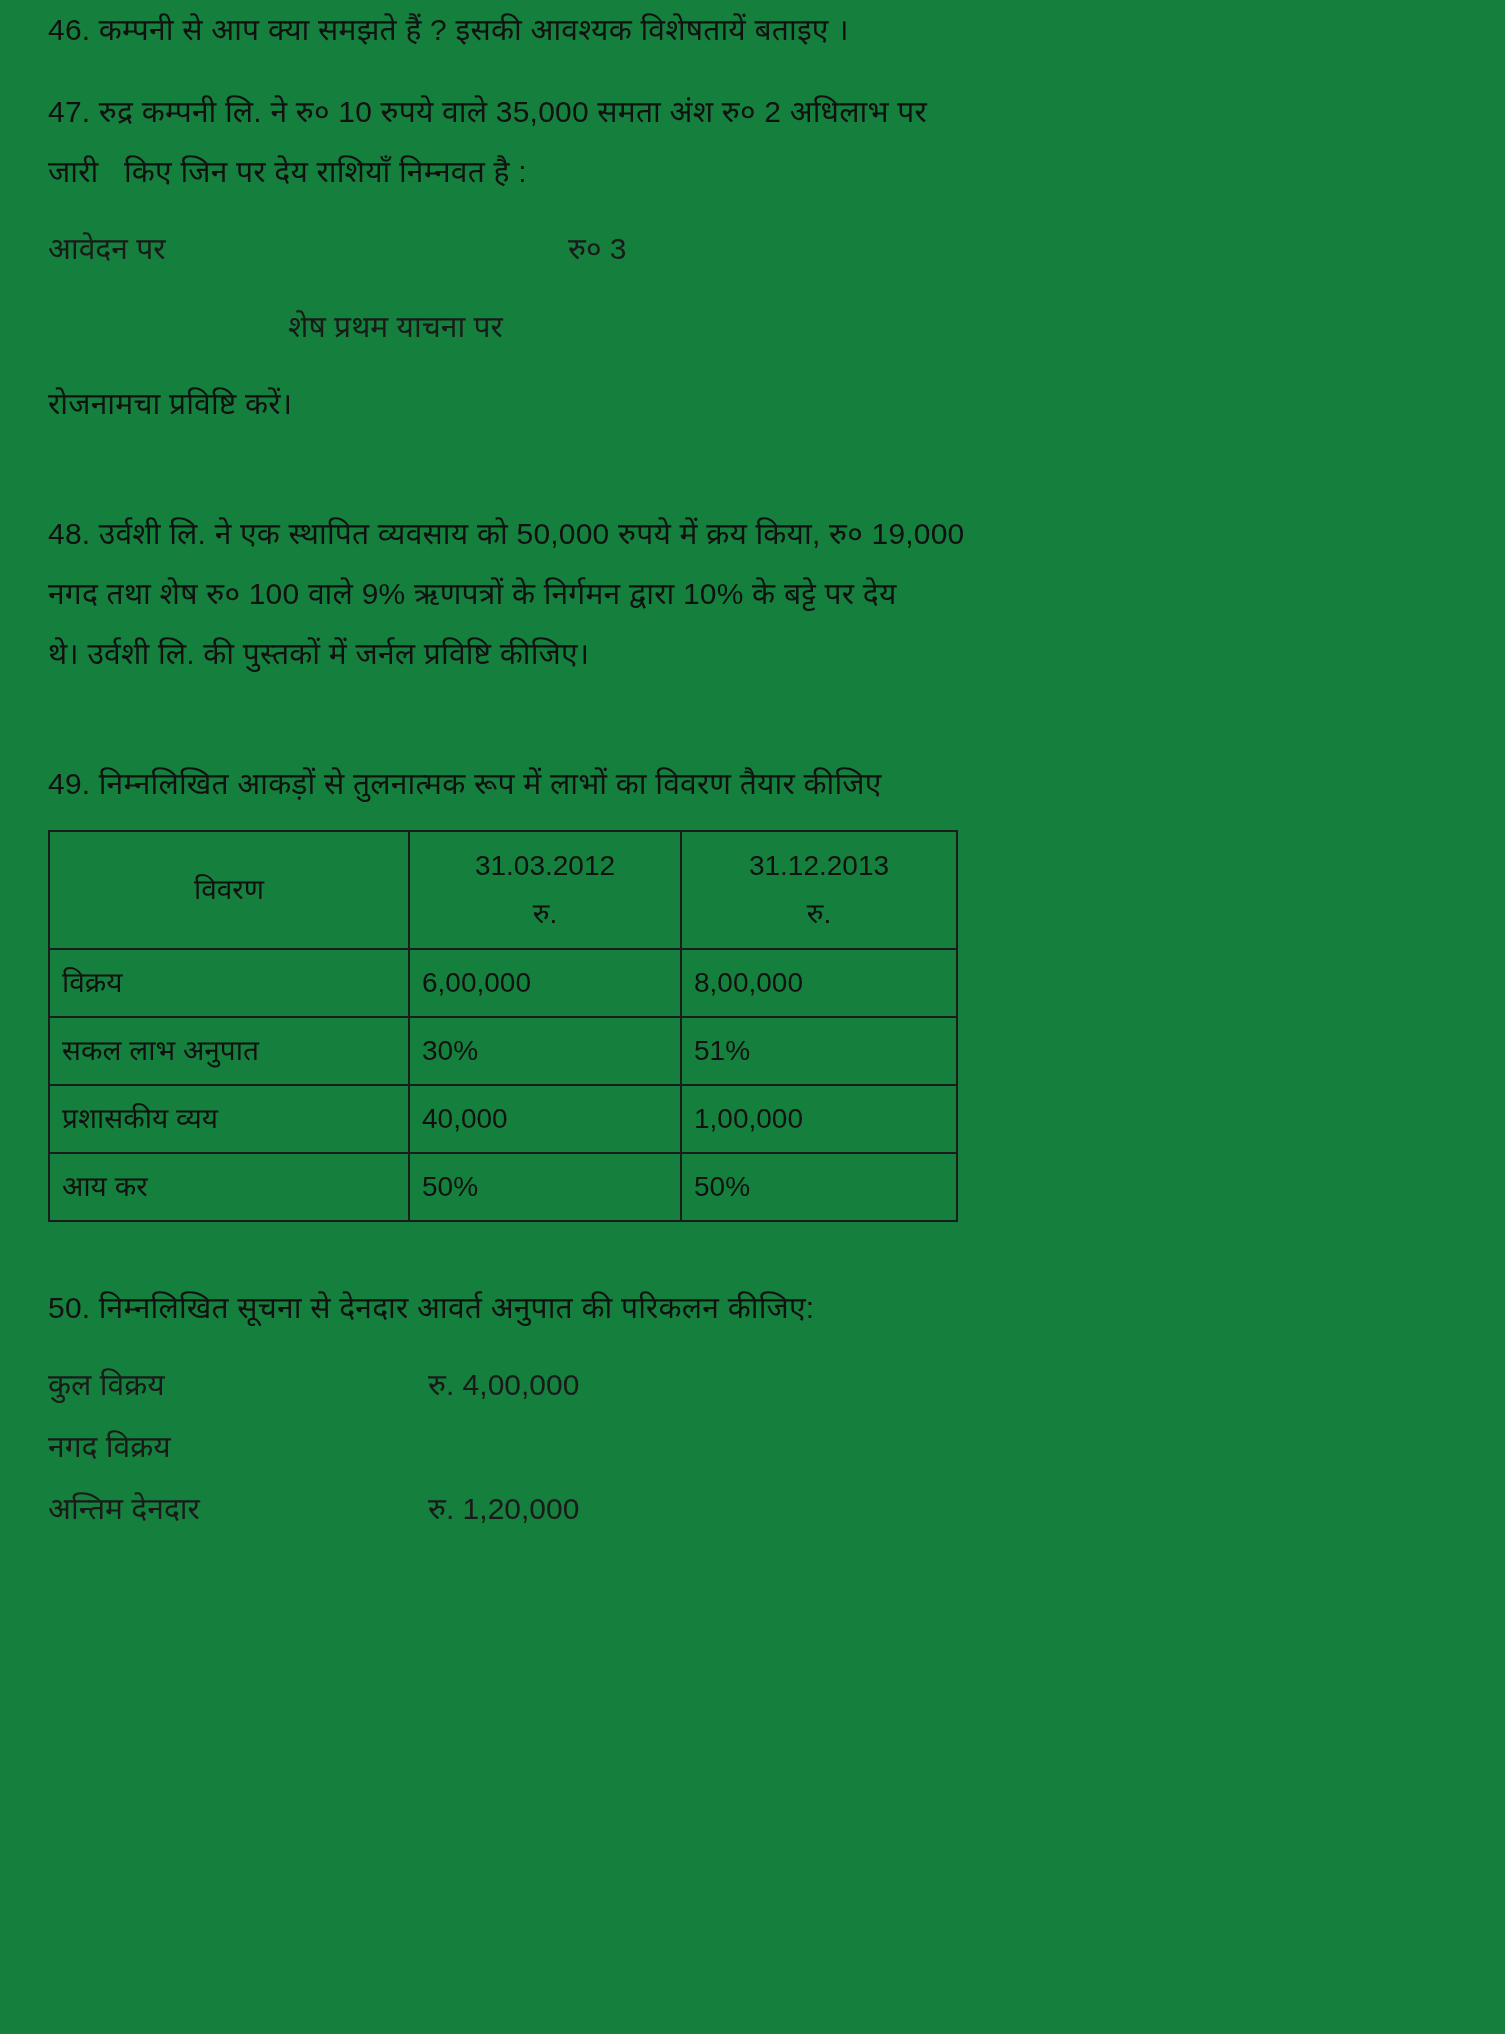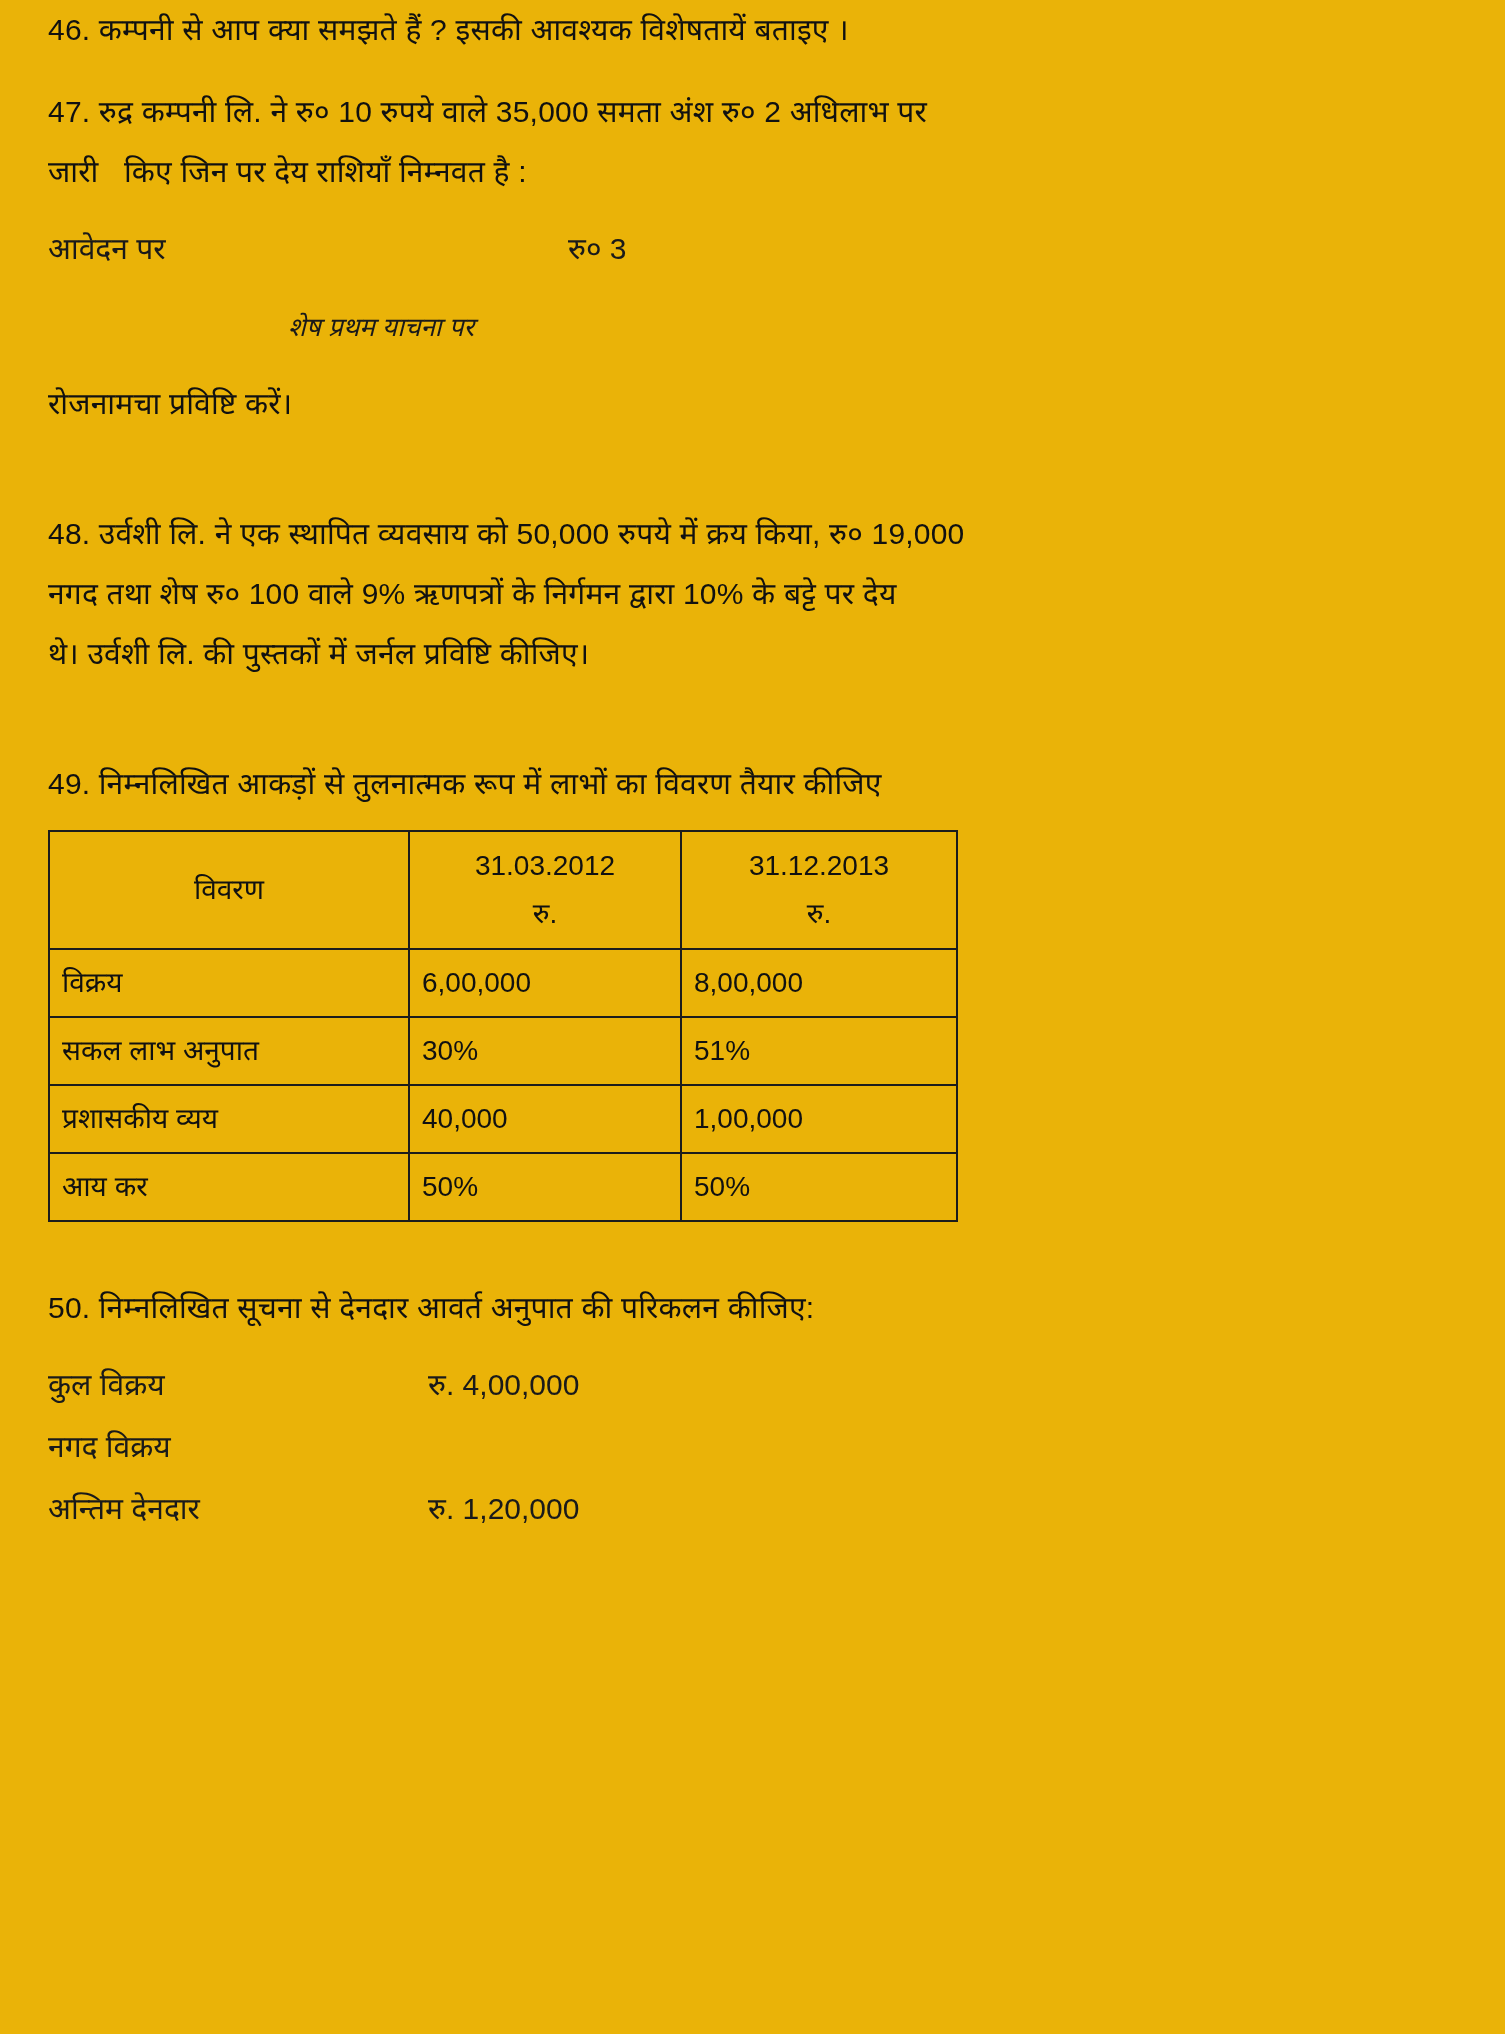--- a/index.html
+++ b/index.html
@@ -15,21 +15,21 @@
     color: #1a1a1a;
     position: relative;
     overflow: hidden;
   }
   .page {
     position: relative;
     width: 1505px;
     height: 2034px;
     box-sizing: border-box;
     padding: 0 48px;
-    background: #eab308;
+    background: #15803d;
   }
 
   
   .q-block {
     margin: 0;
   }
   .line {
     font-size: 30px;
     line-height: 60px;
     letter-spacing: 0.2px;
@@ -53,25 +53,24 @@
     flex: 0 0 380px;
     white-space: pre;
   }
   .kv-row .kv-value {
     white-space: pre;
   }
 
   .kv-row.q47 .kv-label { width: 520px; flex: 0 0 520px; }
 
   .centered-note {
-    font-size: 26px;
+    font-size: 30px;
     line-height: 62px;
     padding-left: 240px;
     white-space: pre;
-    font-style: italic;
   }
 
   
   table.data-table {
     border-collapse: collapse;
     width: 910px;
     margin-left: 0;
     table-layout: fixed;
   }
   table.data-table td,

